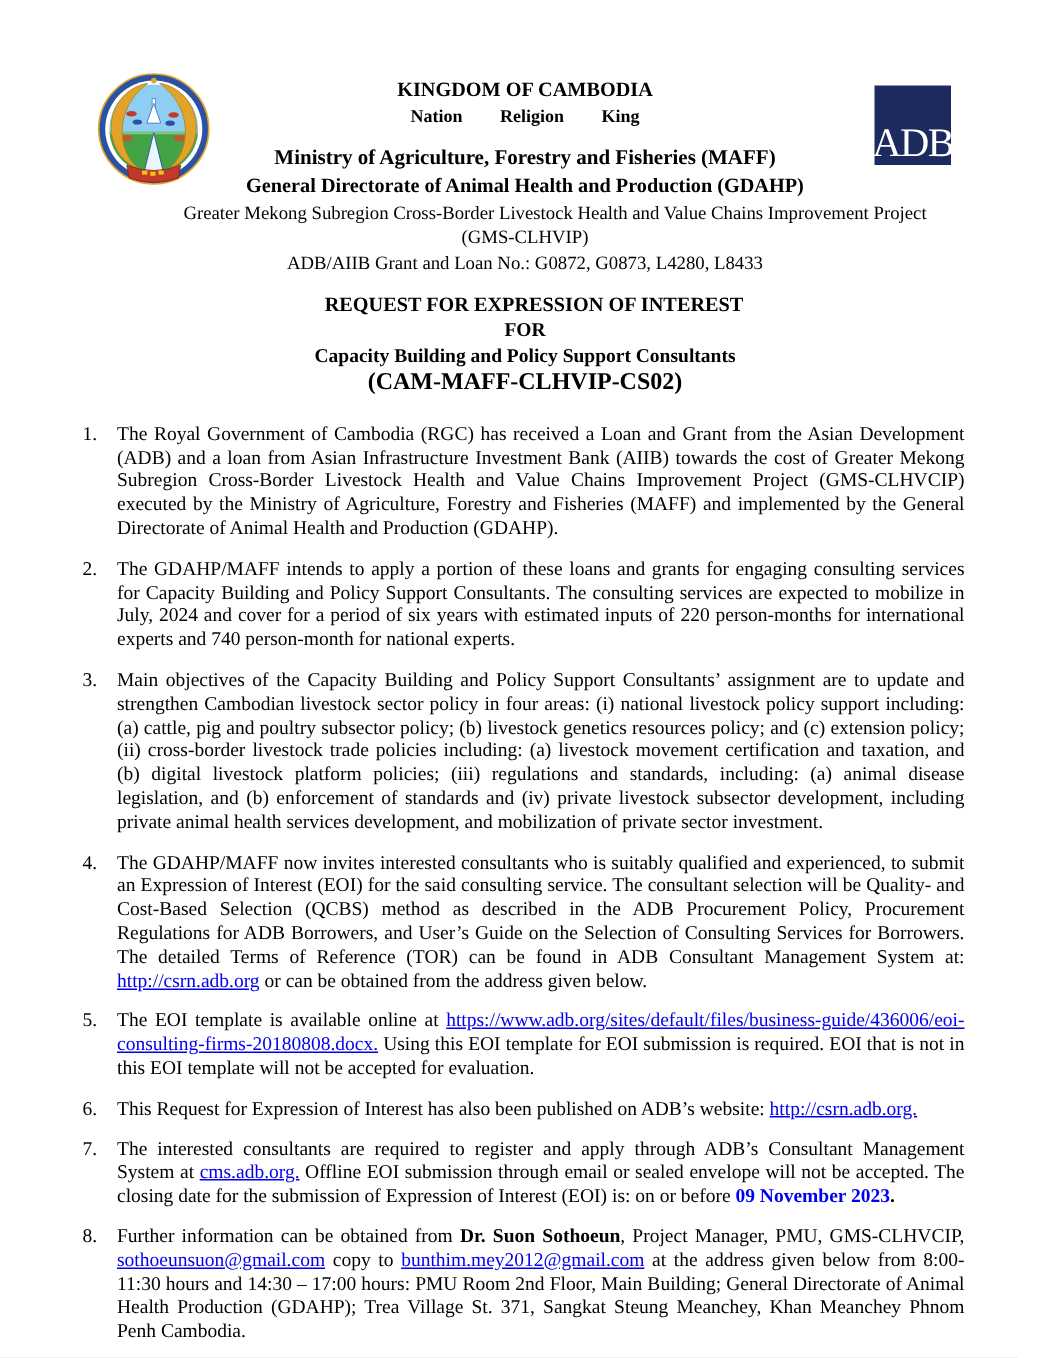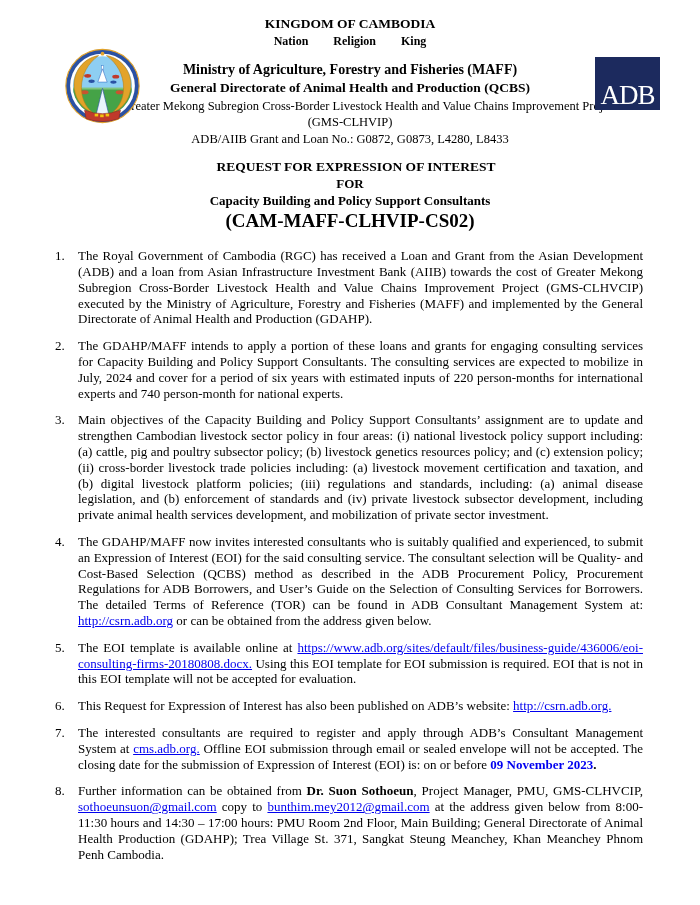--- a/index.html
+++ b/index.html
@@ -6,43 +6,43 @@
   .page{
     position:relative;
     width:700px;height:905px;
     margin:0 auto;
     background:#ffffff;
     font-family:"Liberation Serif","DejaVu Serif",serif;
     color:#000;
     overflow:hidden;
   }
   
-  .header{padding-top:16px;text-align:center;line-height:1.15;}
+  .header{padding-top:52px;text-align:center;line-height:1.15;}
   .kingdom{font-size:13.5px;font-weight:bold;}
   .motto{font-size:12px;font-weight:bold;word-spacing:22px;margin-top:3px;}
   .ministry{font-size:14px;font-weight:bold;margin-top:14px;}
   .directorate{font-size:13.5px;font-weight:bold;margin-top:2px;}
   .project-line{font-size:12.5px;margin-top:3px;margin-left:40px;}
   .project-abbr{font-size:12.5px;margin-top:2px;}
   .grant-line{font-size:12.5px;margin-top:2px;}
   
   .emblem{position:absolute;left:63px;top:47px;width:79px;height:78px;}
   .adb-logo{
-    position:absolute;left:595px;top:57px;width:65px;height:53px;
+    position:absolute;left:583px;top:57px;width:51px;height:53px;
     background:#1C2A5E;color:#fff;
     display:flex;align-items:flex-end;justify-content:center;
     font-family:"Liberation Serif",serif;font-size:27px;line-height:1;
     letter-spacing:-1px;padding-bottom:1px;box-sizing:border-box;
   }
   
   .title-block{text-align:center;margin-top:13px;line-height:1.15;}
   .title-l1{font-size:13.5px;font-weight:bold;margin-left:12px;}
   .title-l2{font-size:13px;font-weight:bold;margin-top:2px;}
   .title-l3{font-size:13px;font-weight:bold;margin-top:2px;}
-  .title-l4{font-size:19px;font-weight:bold;margin-top:2px;}
+  .title-l4{font-size:16px;font-weight:bold;margin-top:2px;}
   
   .doc-body{margin:16px 57px 0 55px;}
   .date-line{font-size:13.5px;font-weight:bold;}
   .date-value{color:#0000F0;}
   .para-list{margin-top:14px;}
   .para-row{display:flex;margin-bottom:11px;font-size:13px;line-height:15.8px;}
   .para-num{flex:0 0 23px;}
   .para-text{flex:1;text-align:justify;}
   .seg-plain{}
   .seg-bold{font-weight:bold;}
@@ -89,21 +89,21 @@
   </div>
 
   <div class="adb-logo">
     <span>ADB</span>
   </div>
 
   <div class="header">
     <div class="kingdom">KINGDOM OF CAMBODIA</div>
     <div class="motto">Nation Religion King</div>
     <div class="ministry">Ministry of Agriculture, Forestry and Fisheries (MAFF)</div>
-    <div class="directorate">General Directorate of Animal Health and Production (QCBS)</div>
+    <div class="directorate">General Directorate of Animal Health and Production (GDAHP)</div>
     <div class="project-line">Greater Mekong Subregion Cross-Border Livestock Health and Value Chains Improvement Project</div>
     <div class="project-abbr">(GMS-CLHVIP)</div>
     <div class="grant-line">ADB/AIIB Grant and Loan No.: G0872, G0873, L4280, L8433</div>
   </div>
 
   <div class="title-block">
     <div class="title-l1">REQUEST FOR EXPRESSION OF INTEREST</div>
     <div class="title-l2">FOR</div>
     <div class="title-l3">Capacity Building and Policy Support Consultants</div>
     <div class="title-l4">(CAM-MAFF-CLHVIP-CS02)</div>

